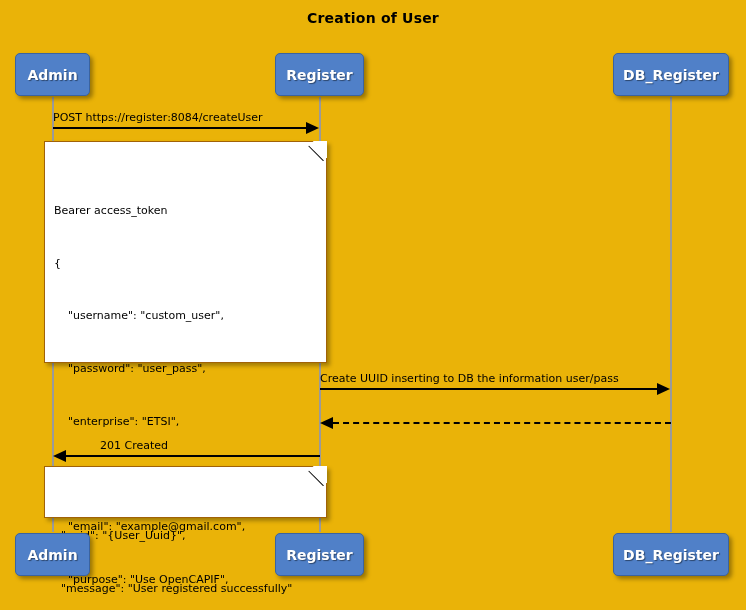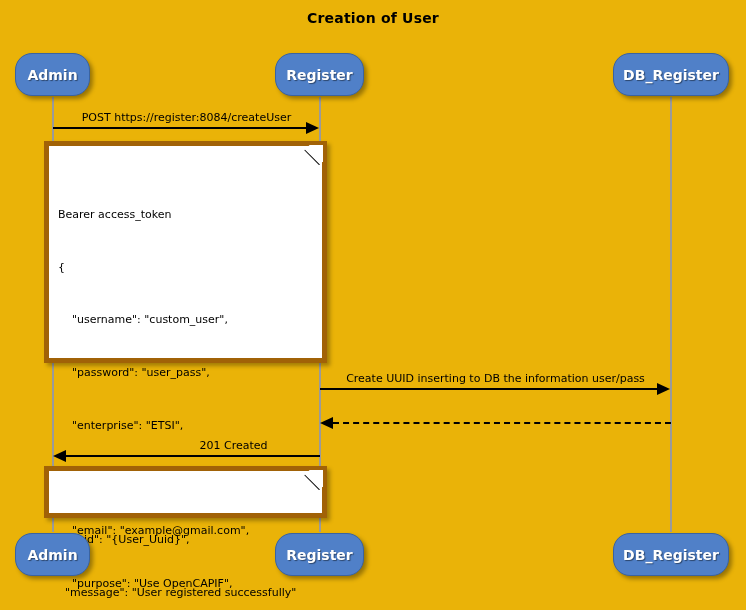--- a/index.html
+++ b/index.html
@@ -28,21 +28,21 @@
     color: #000000;
     letter-spacing: 0.2px;
   }
 
   
   .participant {
     position: absolute;
     box-sizing: border-box;
     background: #5080c8;
     border: 1px solid #3a63a0;
-    border-radius: 17px;
+    border-radius: 5px;
     color: #ffffff;
     font-size: 14px;
     font-weight: bold;
     display: flex;
     align-items: center;
     justify-content: center;
     box-shadow: 3px 3px 4px rgba(0,0,0,0.35);
     text-shadow: 1px 1px 1px rgba(0,0,0,0.45);
     white-space: nowrap;
   }
@@ -60,21 +60,21 @@
     height: 0;
     border-top: 2px solid #000000;
   }
   .msg-line.dashed {
     border-top: 2px dashed #000000;
   }
   .msg-label {
     position: absolute;
     font-size: 11px;
     color: #000000;
-    text-align: center;
+    text-align: left;
     white-space: nowrap;
     line-height: 13px;
   }
   .arrow-head {
     position: absolute;
     width: 0;
     height: 0;
   }
   .arrow-head.right {
     border-top: 6px solid transparent;
@@ -85,21 +85,21 @@
     border-top: 6px solid transparent;
     border-bottom: 6px solid transparent;
     border-right: 13px solid #000000;
   }
 
   
   .note {
     position: absolute;
     box-sizing: border-box;
     background: #ffffff;
-    border: 5px solid #a16207;
+    border: 1px solid #a16207;
     box-shadow: 3px 3px 4px rgba(0,0,0,0.30);
     font-size: 11px;
     color: #000000;
     line-height: 17.6px;
     padding: 7px 9px 7px 9px;
     white-space: pre;
   }
   .note-fold-edge {
     position: absolute;
     top: -1px;

